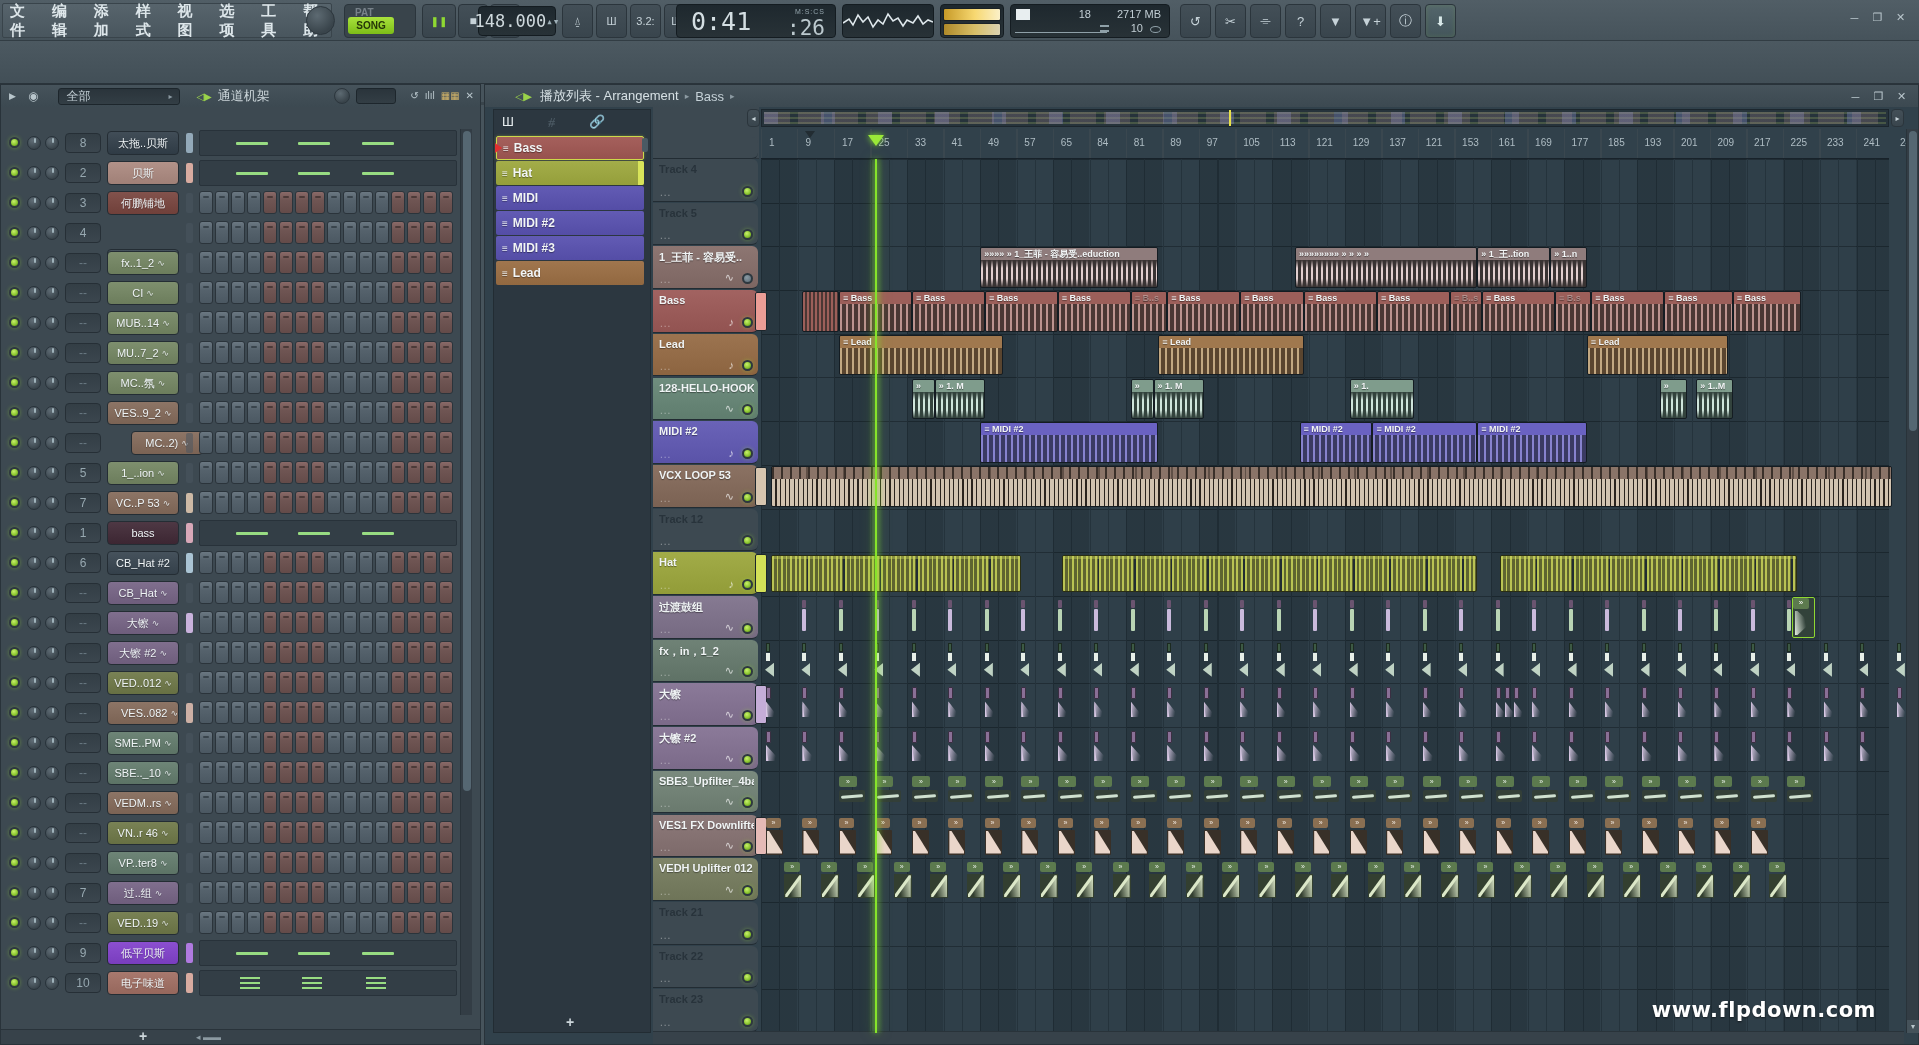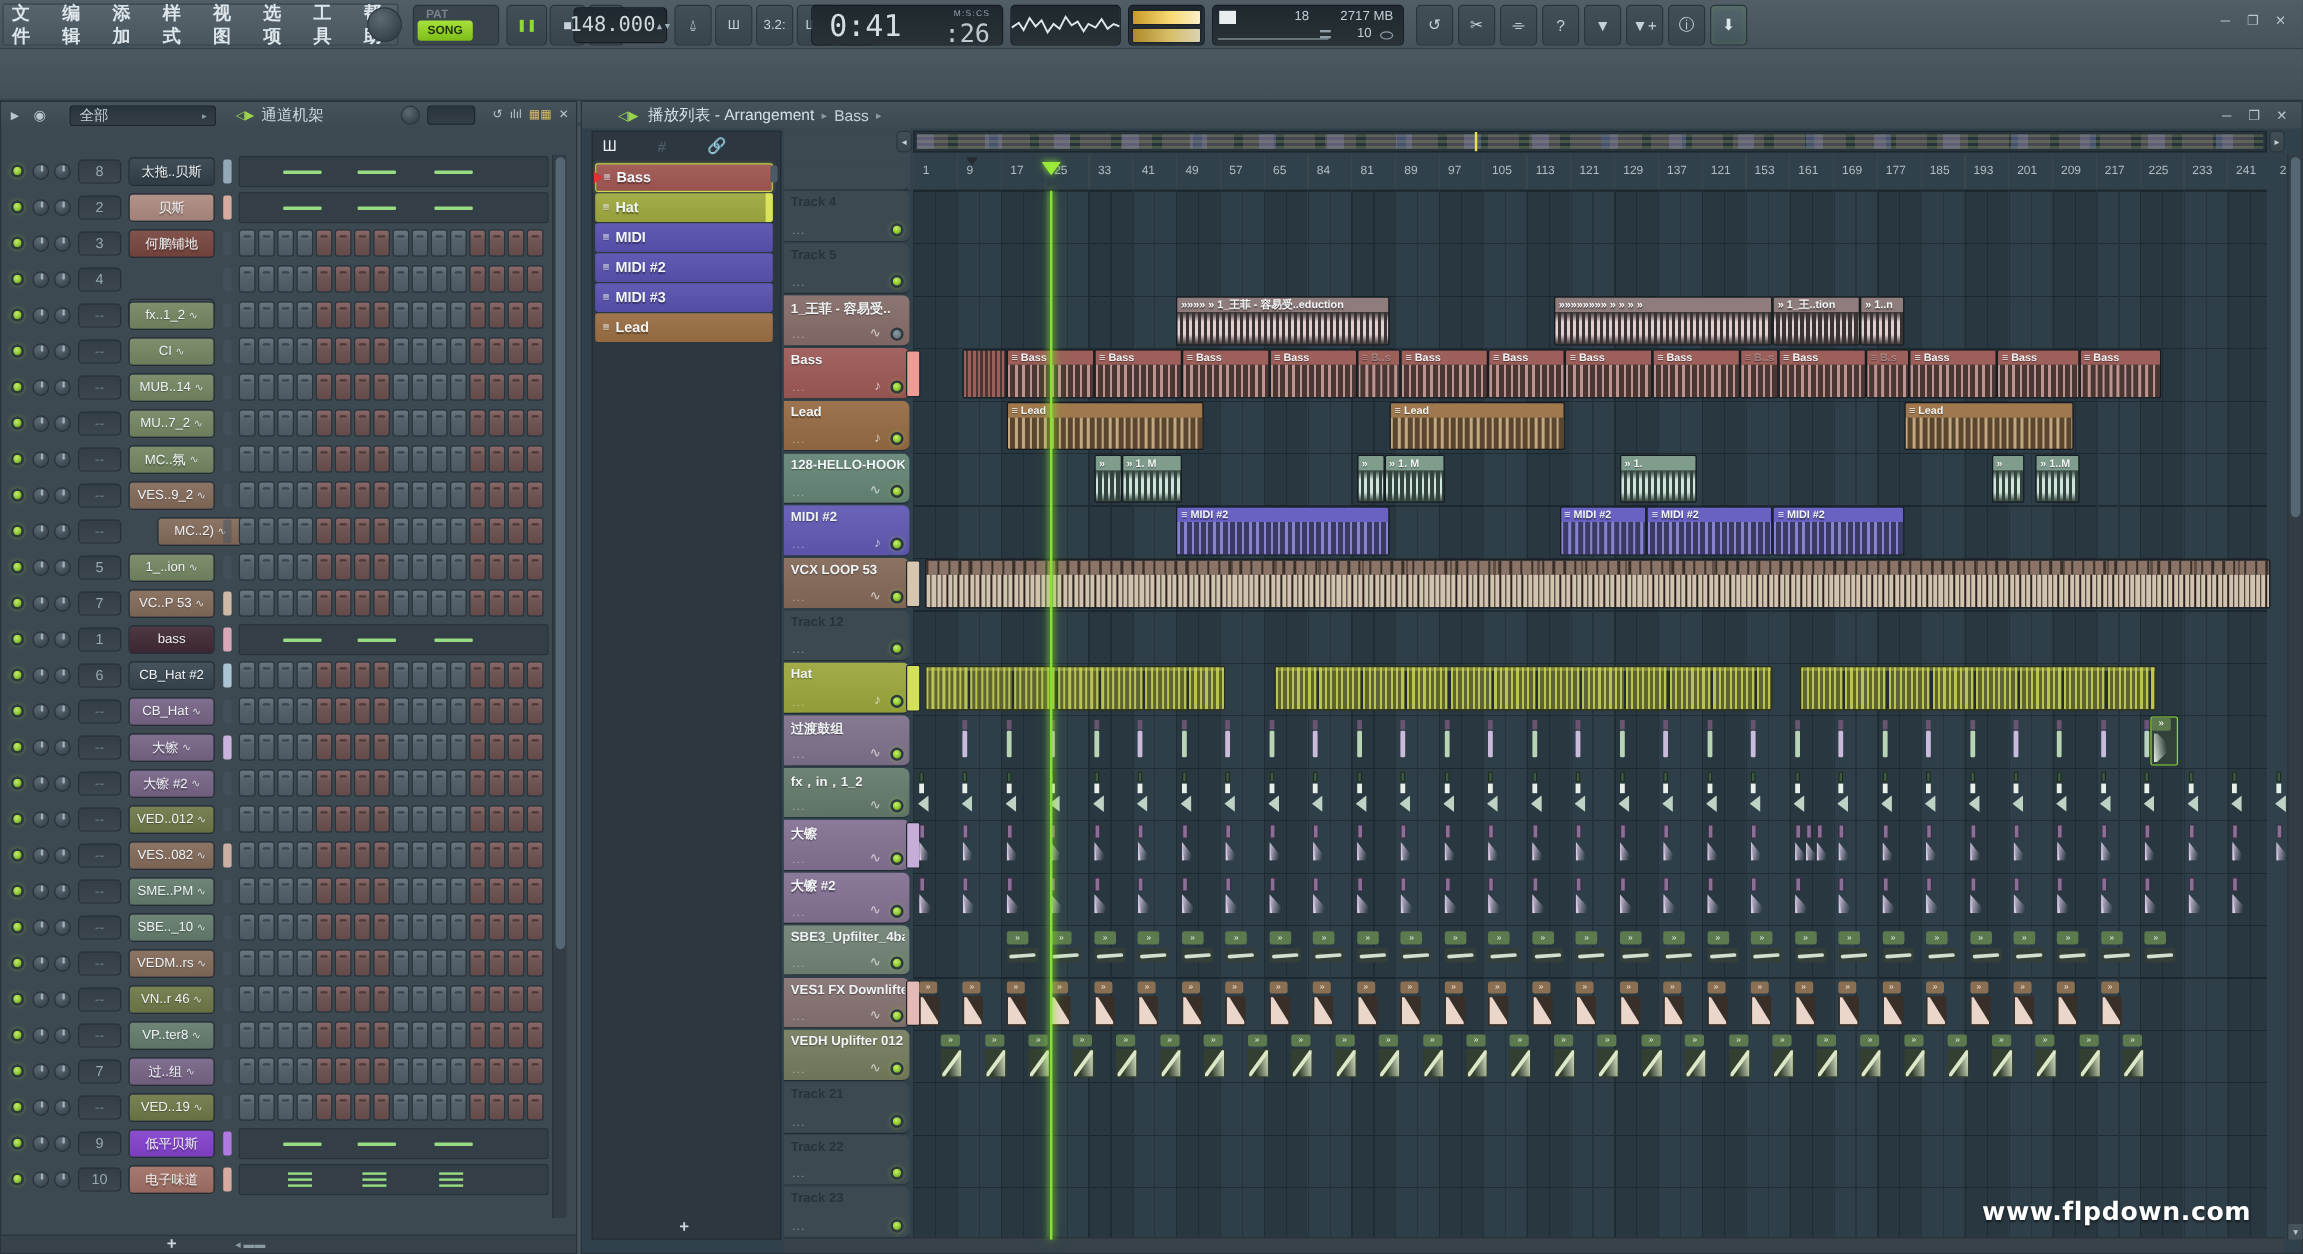--- a/index.html
+++ b/index.html
@@ -838,21 +838,21 @@
             <div class="cell red"></div>
             <div class="cell red"></div>
             <div class="cell red"></div>
           </div>
         </div>
         <div class="chanrow" style="top: 592px;">
           <div class="led" style="left: 8px; top: 8px;"></div>
           <div class="knob" style="left: 26px; top: 7px;"></div>
           <div class="knob" style="left: 44px; top: 7px;"></div>
           <div class="numbox" style="left: 64px; top: 4px; color: rgb(106, 122, 132);">--</div>
-          <div class="chname" style="left: 106px; top: 2px; background: linear-gradient(rgb(141, 117, 102), rgb(123, 99, 84));">
+          <div class="chname" style="left: 106px; top: 2px; background: linear-gradient(rgb(141, 117, 102), rgb(123, 99, 84)); justify-content: flex-end;">
             <span>VES..082</span>
             <span class="wv">∿</span>
           </div>
           <div class="meterchip" style="left: 185px; top: 4px; background: rgb(205, 176, 165);"></div>
           <div class="steps" style="left: 198px; top: 2px;">
             <div class="cell"></div>
             <div class="cell"></div>
             <div class="cell"></div>
             <div class="cell"></div>
             <div class="cell red"></div>

